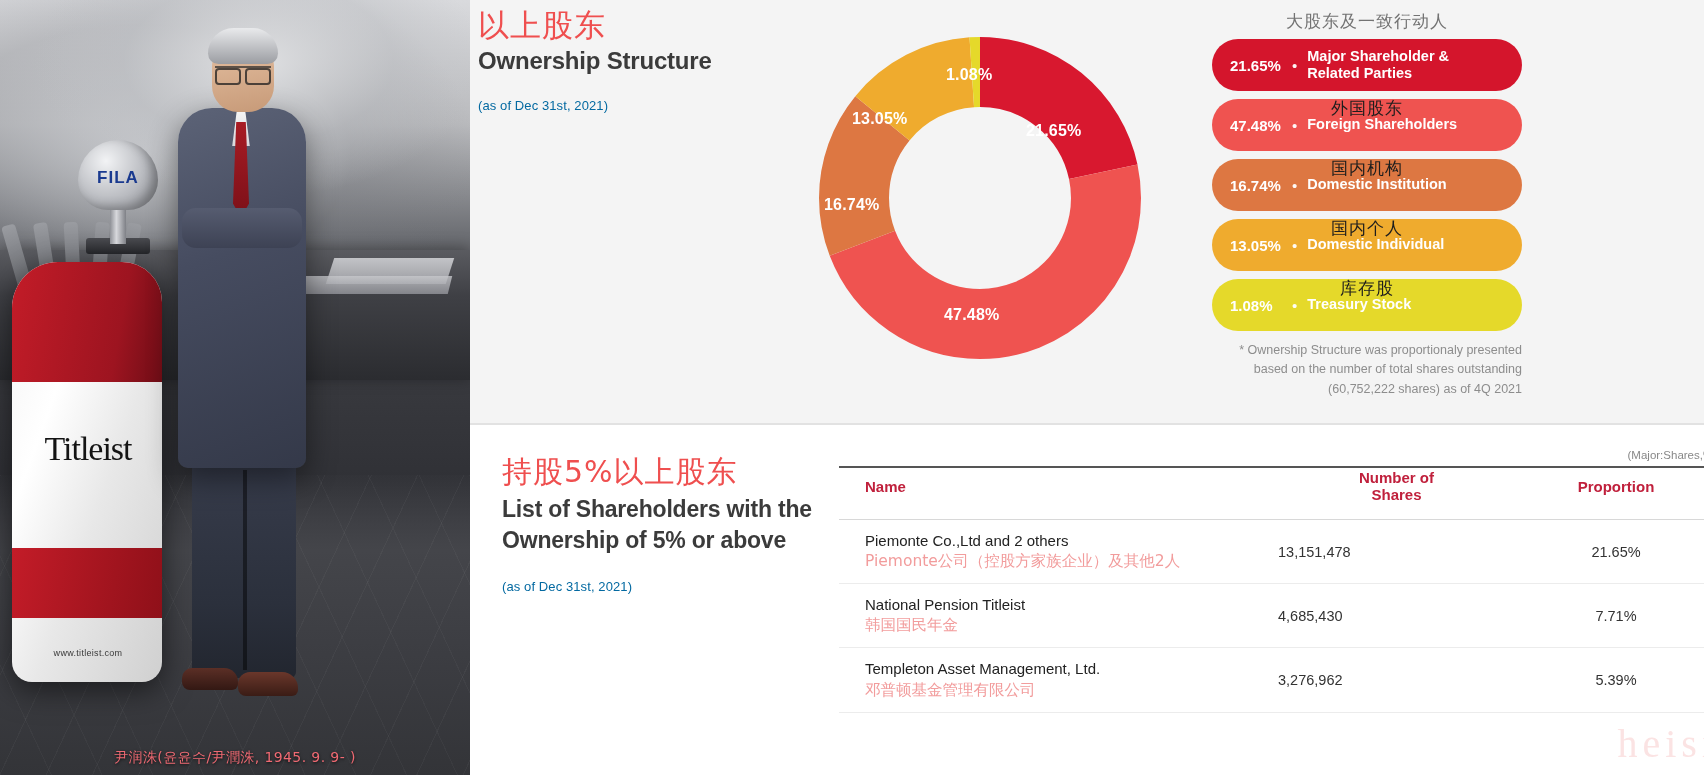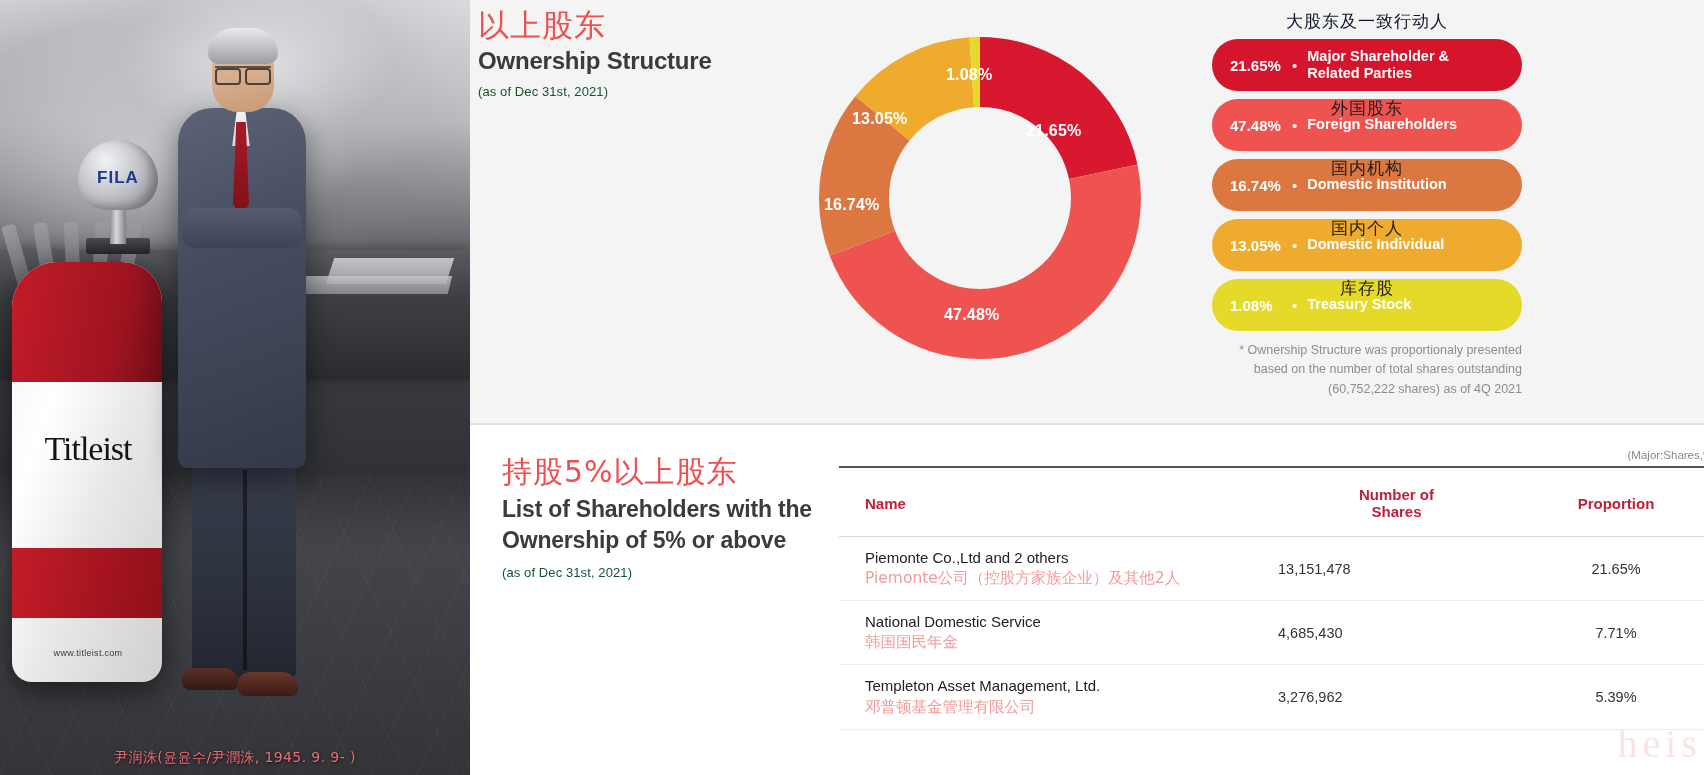--- a/index.html
+++ b/index.html
@@ -167,40 +167,40 @@
   .cn-title{
     color:#ef4f4f; font-size:31px; font-weight:400; line-height:1.15;
     font-family:"DejaVu Sans","Liberation Sans",sans-serif;
     letter-spacing:1px;
   }
   .en-title{
     color:#3b3b3b; font-size:24px; font-weight:700; line-height:1.22;
     margin-top:2px; letter-spacing:-.2px;
   }
   .sub-note{
-    color:#14532d; font-size:13px; margin-top:9px; letter-spacing:.1px;
+    color:#0369a1; font-size:13px; margin-top:23px; letter-spacing:.1px;
   }
 
   
   .donut-wrap{ position:absolute; left:330px; top:18px; width:360px; height:360px; }
   .donut-center{
     position:absolute; left:108px; top:108px; width:144px; height:144px;
     border-radius:50%; background:#f4f4f4;
     display:flex; align-items:center; justify-content:center;
   }
   .donut-center span{ color:#7d7d7d; font-size:27px; letter-spacing:.5px; }
   .slice-label{
     position:absolute; color:#ffffff; font-size:16px; font-weight:700;
     letter-spacing:.2px; white-space:nowrap;
   }
 
   
   .legend{ position:absolute; left:742px; top:10px; width:310px; }
   .legend-head{
-    color:#0f172a; font-size:17px; text-align:center; margin-bottom:6px;
+    color:#737373; font-size:17px; text-align:center; margin-bottom:6px;
     font-family:"DejaVu Sans","Liberation Sans",sans-serif; letter-spacing:1px;
   }
   .pill{
     position:relative; height:52px; border-radius:26px; margin-bottom:8px;
     display:flex; align-items:center; padding:0 14px 0 18px; color:#fff;
   }
   .pill .pct{ font-size:15px; font-weight:700; min-width:58px; }
   .pill .dot{ font-size:15px; margin:0 10px 0 4px; opacity:.95; }
   .pill .labels{ display:flex; flex-direction:column; line-height:1.18;justify-content:center; }
   .pill .lab-en{ font-size:14.5px; font-weight:700; }
@@ -224,21 +224,21 @@
   .bot-title-block{ position:absolute; left:8px; top:30px; width:330px; }
   .bot-title-block .cn-title{ font-size:30px; }
   .bot-title-block .en-title{ font-size:23px; line-height:1.35; margin-top:4px; }
 
   .table-wrap{ position:absolute; left:345px; top:24px; width:878px; }
   .unit-label{
     text-align:right; color:#888; font-size:11.5px; margin-bottom:5px;
   }
   table{ width:100%; border-collapse:collapse; }
   thead th{
-    color:#c0203c; font-size:15px; font-weight:700; padding:18px 0 16px;
+    color:#c0203c; font-size:15px; font-weight:700; padding:1px 0 16px;
     border-top:2px solid #555; border-bottom:1px solid #d8d8d8;
   }
   thead th.col-name{ text-align:left; padding-left:26px; width:50%; }
   thead th.col-shares{ text-align:center; width:27%; }
   thead th.col-prop{ text-align:center; width:23%; }
   tbody td{
     padding:11px 0 11px; border-bottom:1px solid #ececec; vertical-align:middle;
   }
   tbody td.col-name{ padding-left:26px; }
   .nm-en{ color:#222; font-size:15px; line-height:1.35; }
@@ -409,21 +409,21 @@
           <tr>
             <td class="col-name">
               <div class="nm-en">Piemonte Co.,Ltd and 2 others</div>
               <div class="nm-cn">Piemonte公司（控股方家族企业）及其他2人</div>
             </td>
             <td class="col-shares">13,151,478</td>
             <td class="col-prop">21.65%</td>
           </tr>
           <tr>
             <td class="col-name">
-              <div class="nm-en">National Domestic Service</div>
+              <div class="nm-en">National Pension Titleist</div>
               <div class="nm-cn">韩国国民年金</div>
             </td>
             <td class="col-shares">4,685,430</td>
             <td class="col-prop">7.71%</td>
           </tr>
           <tr>
             <td class="col-name">
               <div class="nm-en">Templeton Asset Management, Ltd.</div>
               <div class="nm-cn">邓普顿基金管理有限公司</div>
             </td>

